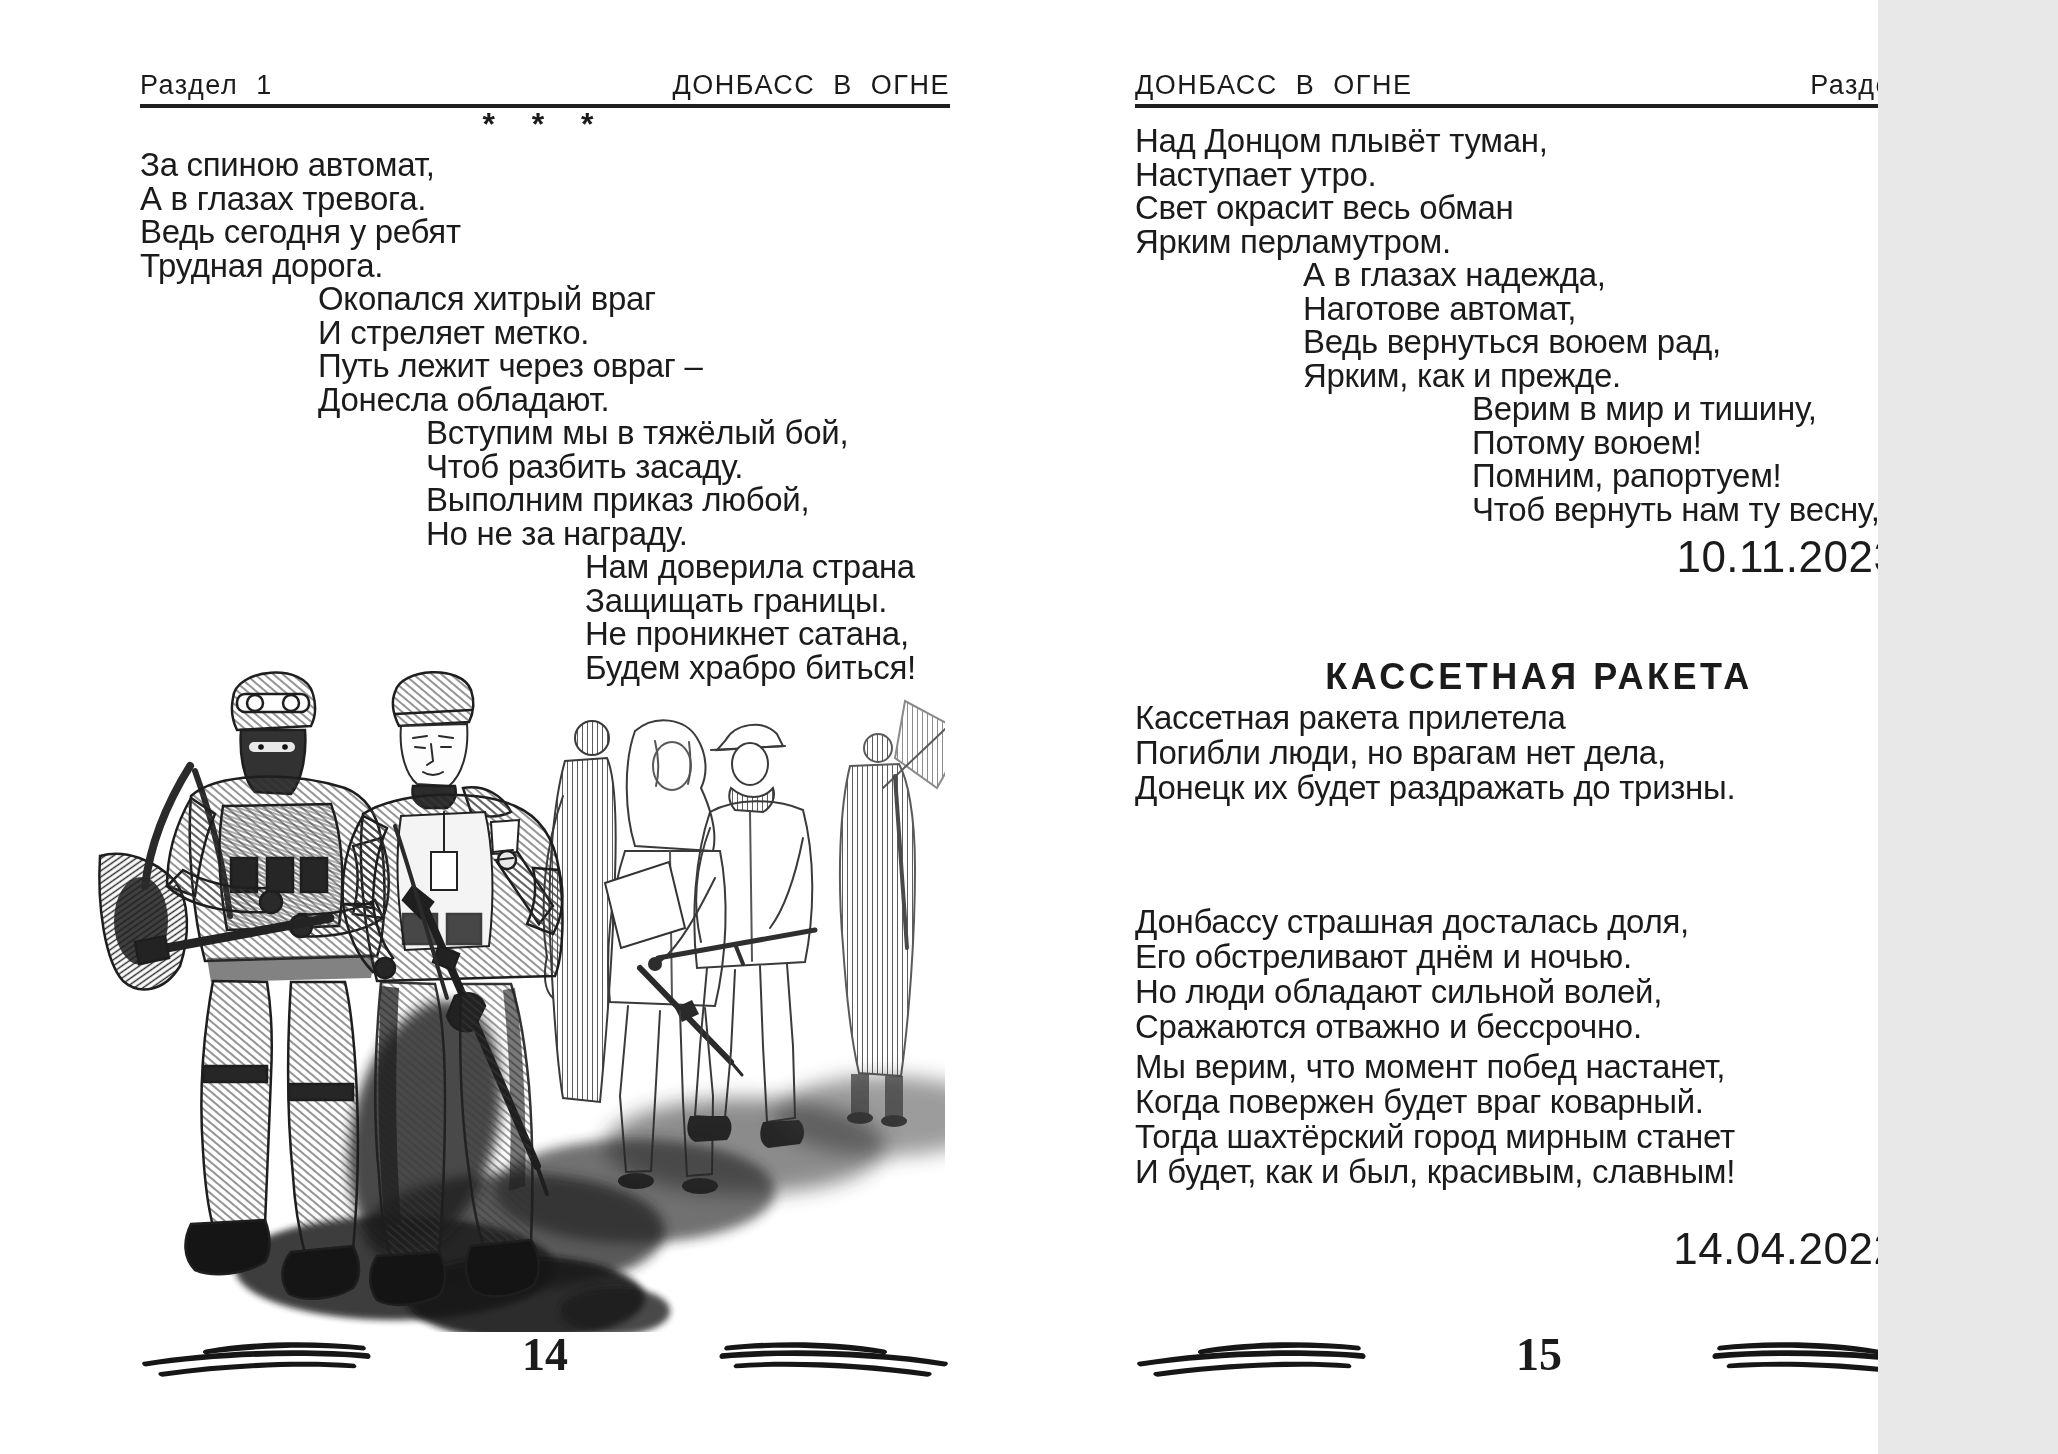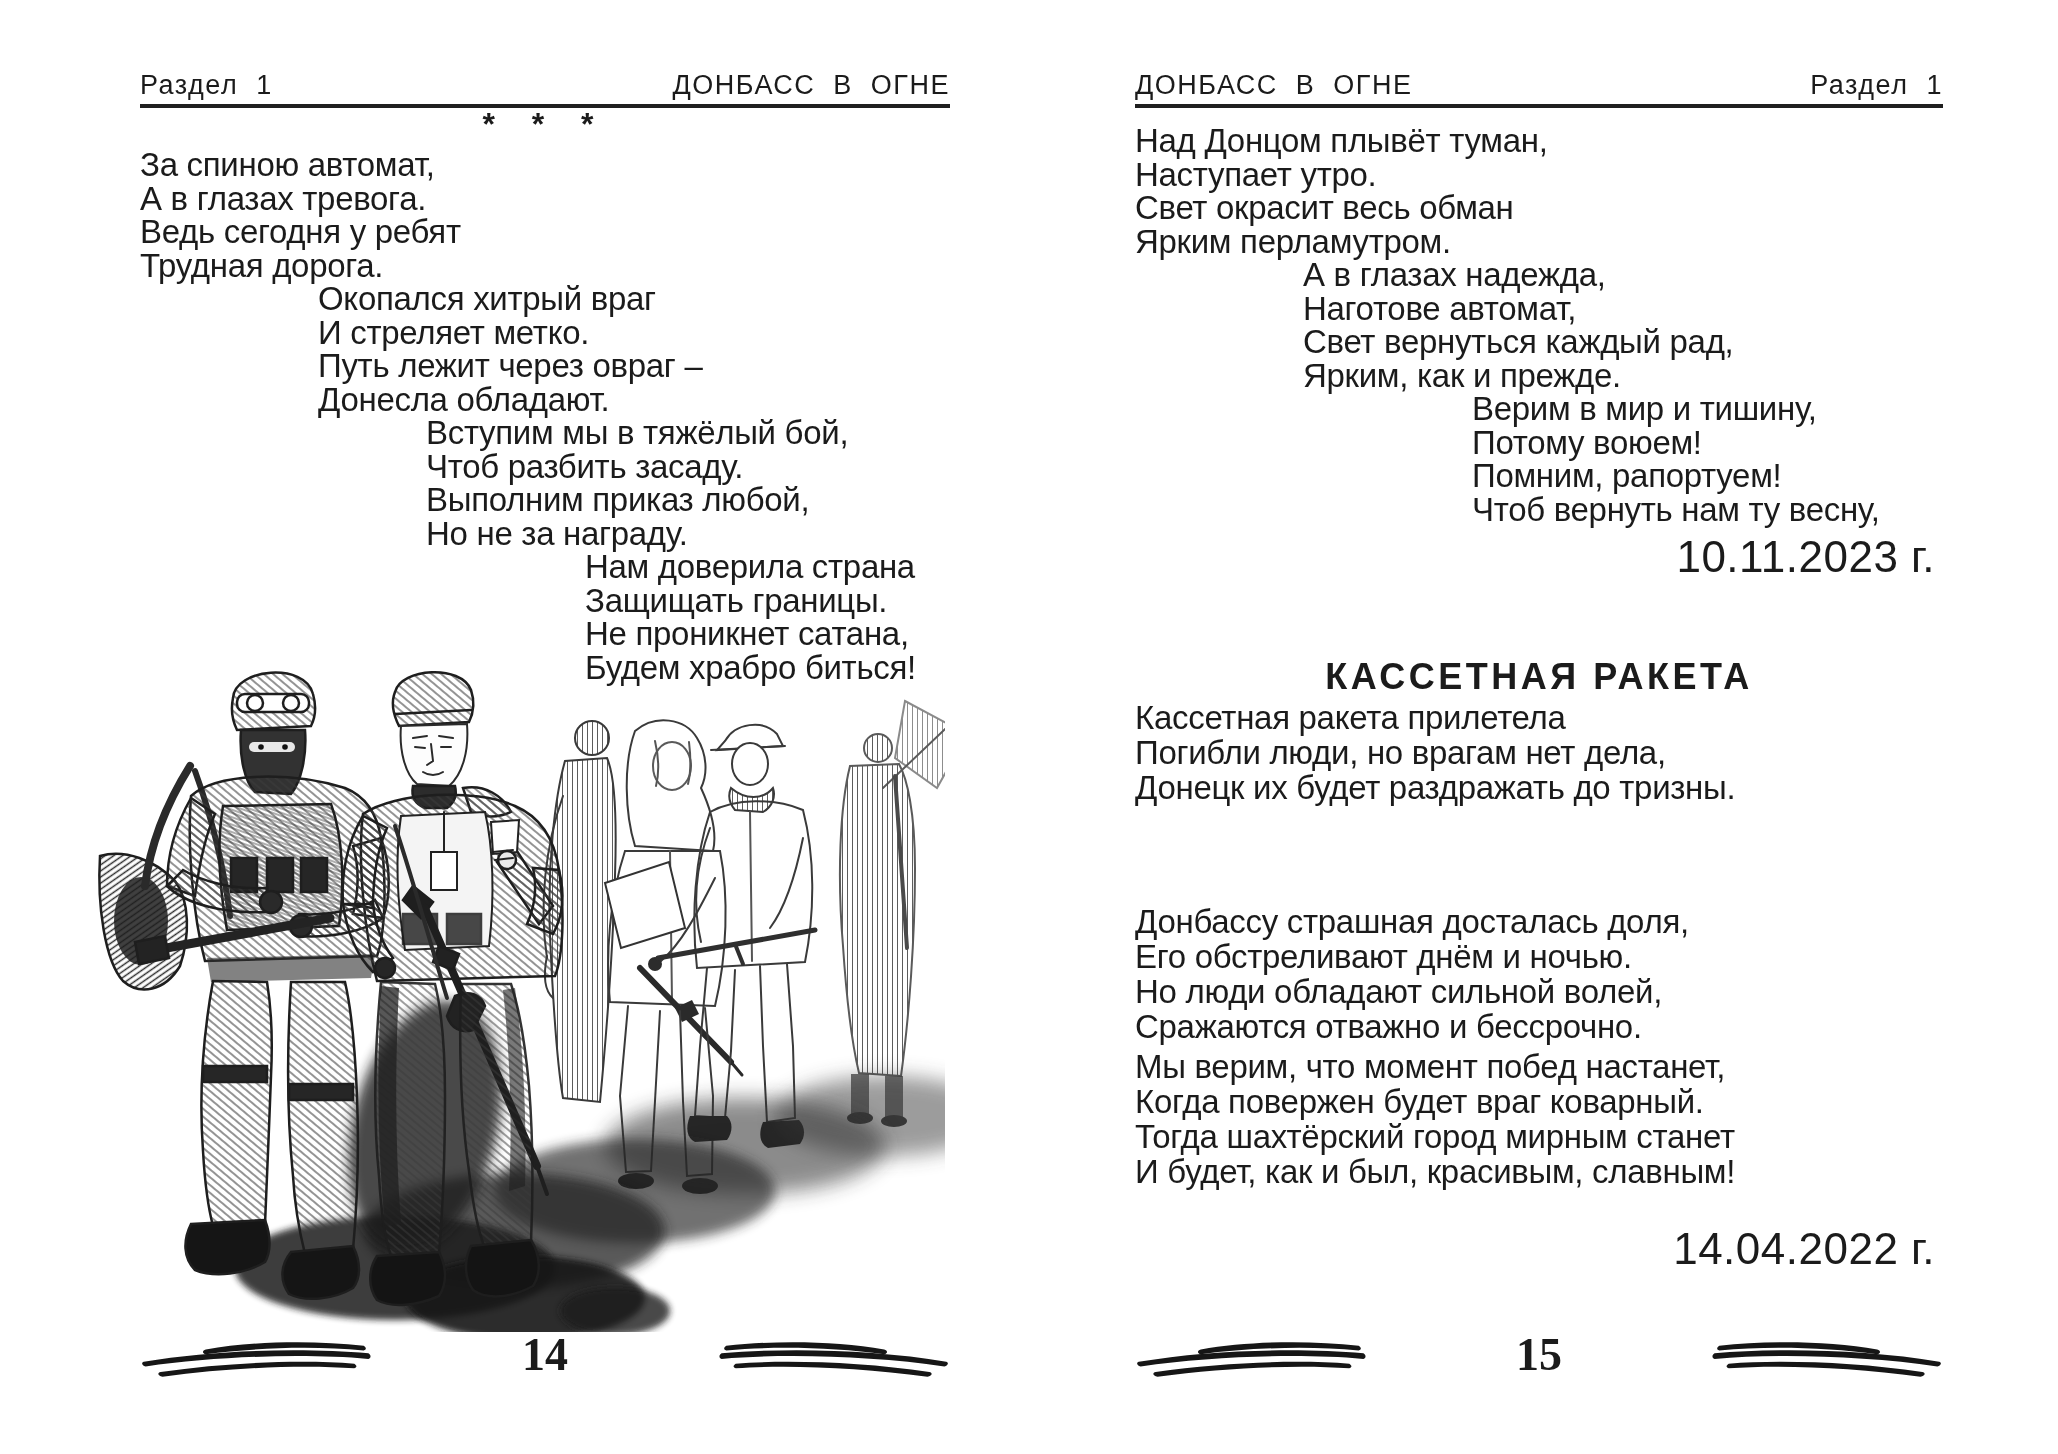--- a/index.html
+++ b/index.html
@@ -1,18 +1,18 @@
 <!DOCTYPE html>
 <html lang="ru"><head>
 <meta charset="utf-8">
 <style>
   html,body{margin:0;padding:0;background:#e8e8e8;}
   .spread{
     position:relative;
-    width:2058px;height:1454px;
+    width:1878px;height:1454px;
     background:#ffffff;
     font-family:"Liberation Sans", sans-serif;
     color:#1b1b1b;
     overflow:hidden;
   }
   .page{position:absolute;top:0;height:1454px;}
   .page.left{left:140px;width:810px;}
   .page.right{left:1135px;width:808px;}
 
   .running-header{
@@ -288,21 +288,21 @@
       <span>Раздел 1</span>
     </header>
 
     <div class="poem">
       <div class="line">Над Донцом плывёт туман,</div>
       <div class="line">Наступает утро.</div>
       <div class="line">Свет окрасит весь обман</div>
       <div class="line">Ярким перламутром.</div>
       <div class="line r1">А в глазах надежда,</div>
       <div class="line r1">Наготове автомат,</div>
-      <div class="line r1">Свет вернуться каждый рад,</div>
+      <div class="line r1">Ведь вернуться воюем рад,</div>
       <div class="line r1">Ярким, как и прежде.</div>
       <div class="line r2">Верим в мир и тишину,</div>
       <div class="line r2">Потому воюем!</div>
       <div class="line r2">Помним, рапортуем!</div>
       <div class="line r2">Чтоб вернуть нам ту весну,</div>
     </div>
 
     <div class="poem-date date-1">10.11.2023 г.</div>
 
     <h2 class="poem-title">КАССЕТНАЯ РАКЕТА</h2>

